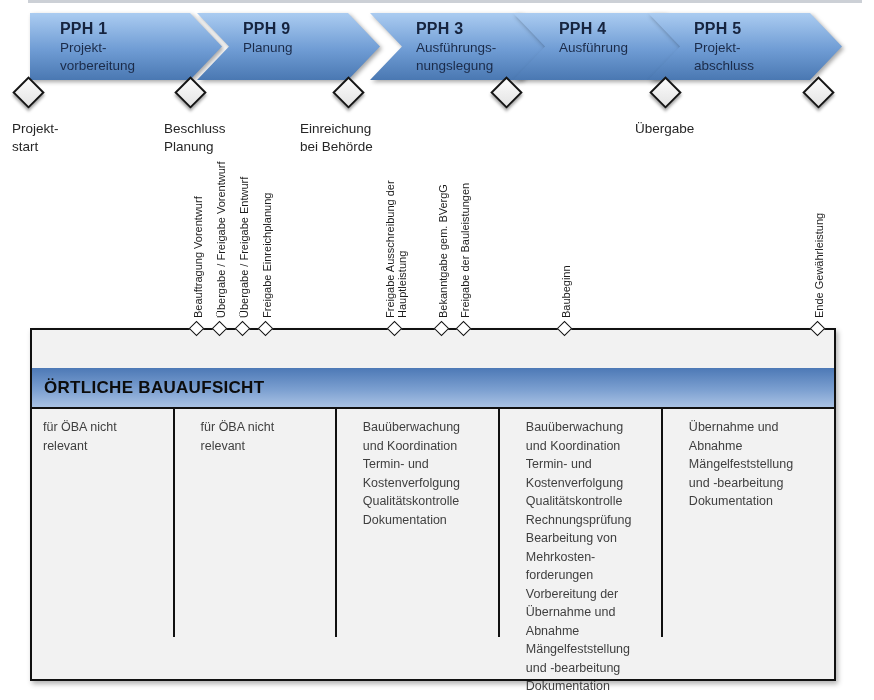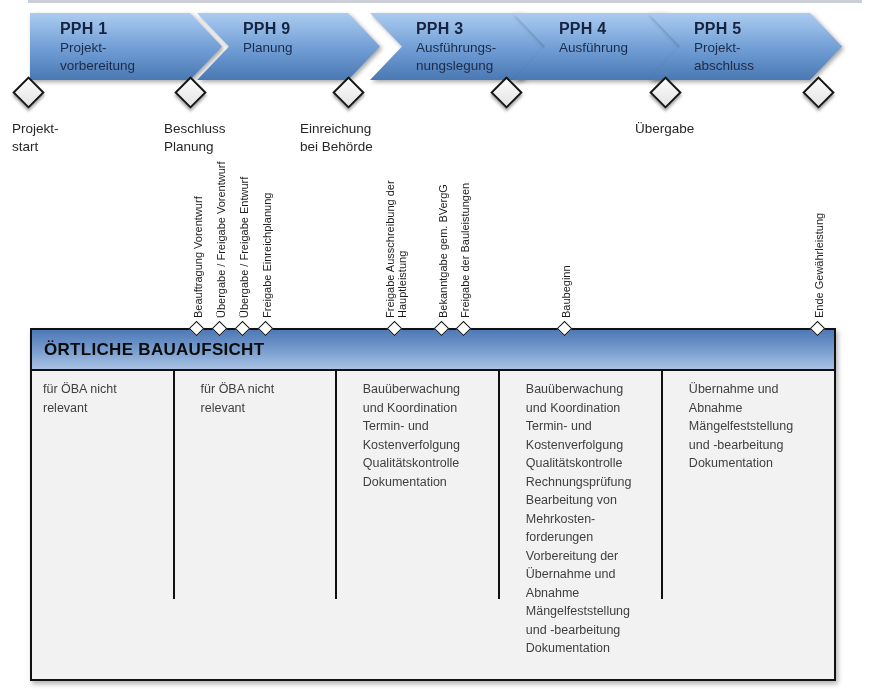--- a/index.html
+++ b/index.html
@@ -36,21 +36,21 @@
   
   .evt { position:absolute; top:318px; font-size:11px; color:#1c1c1c;
     white-space:pre; line-height:12px;
     transform:rotate(-90deg); transform-origin:0 0; }
 
   
   .oba-table { position:absolute; left:30px; top:328px; width:806px; height:353px;
     border:2px solid #111; box-shadow:2px 3px 5px rgba(0,0,0,0.3); background:#f2f2f2; }
   .oba-header { height:41px; border-bottom:2px solid #111;
     background:linear-gradient(180deg,#4d79b6 0%, #7b9fd0 55%, #a9c2e4 100%);
-    display:flex; align-items:center; padding-left:12px; }
+    display:flex; align-items:center; padding-left:12px;margin-top:38px; }
   .oba-title { font-size:17px; font-weight:bold; color:#0c0c0c; letter-spacing:.3px; }
   .oba-body { display:flex; height:228px;gap:15px; }
   .oba-cell { border-right:2px solid #111; background:#f2f2f2;
     font-size:12.5px; color:#3f3f3f; line-height:1.48;
     padding:9px 8px 0 11px; white-space:pre-line; }
   .oba-cell:last-child { border-right:none; }
 </style>
 </head>
 <body>
 

